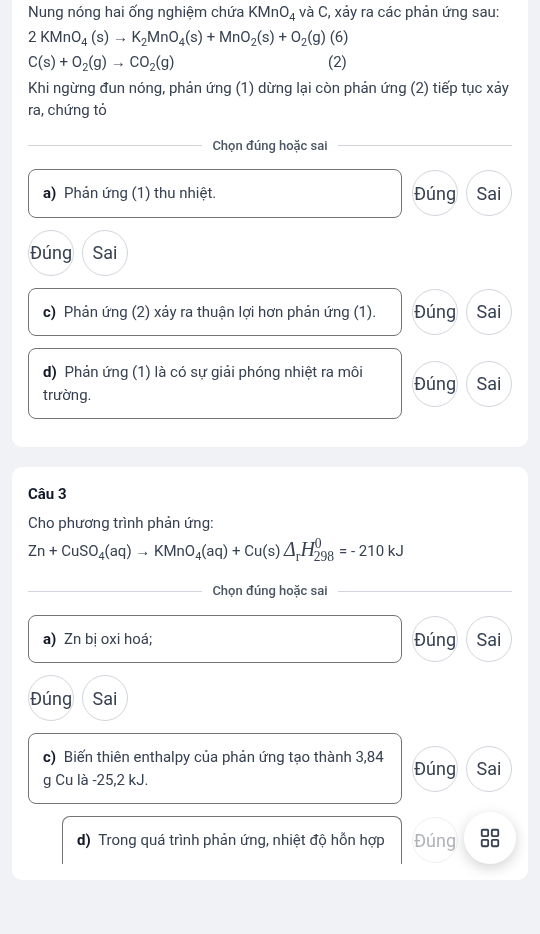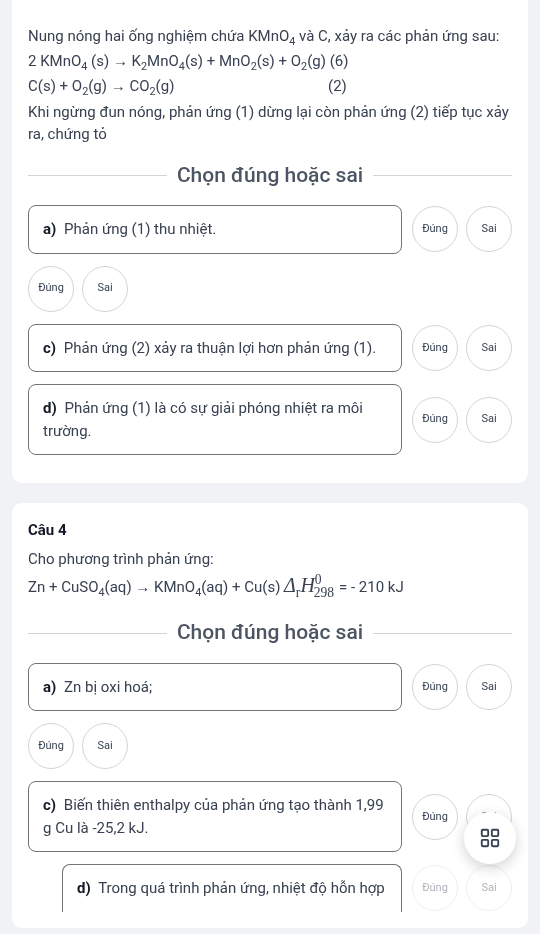--- a/index.html
+++ b/index.html
@@ -14,33 +14,33 @@
   .card {
     background: #fff;
     border-radius: 10px;
     margin: 0 12px 20px 12px;
     padding: 16px;
   }
   .card.first {
     border-top-left-radius: 0;
     border-top-right-radius: 0;
     margin-top: 0;
-    padding-top: 25px;
+    padding-top: 1px;
   }
   .qtitle { font-weight: 700; color: #111827; margin-bottom: 6px; }
   .qbody { color: #374151; margin-bottom: 6px; }
   .sub { font-size: 0.72em; vertical-align: sub; }
   .divider-wrap {
     display: flex;
     align-items: center;
     margin: 14px 0;
     gap: 10px;
   }
   .divider-line { flex: 1; height: 1px; background: #d1d5db; }
-  .divider-text { color: #4b5563; font-size: 21px; font-weight: 500; }
+  .divider-text { color: #4b5563; font-size: 13px; font-weight: 500; }
   .option-row {
     display: flex;
     align-items: stretch;
     gap: 10px;
     margin-bottom: 12px;
   }
   .option-box {
     flex: 1;
     border: 1px solid #737373;
     border-radius: 8px;
@@ -53,21 +53,21 @@
   .btn-col { display: flex; gap: 8px; align-items: center; }
   .circle-btn {
     width: 46px;
     height: 46px;
     border-radius: 50%;
     border: 1px solid #d1d5db;
     background: #fff;
     display: flex;
     align-items: center;
     justify-content: center;
-    font-size: 11px;
+    font-size: 18px;
     color: #374151;
     cursor: pointer;
   }
   .enthalpy {
     font-family: "Cambria Math", "Times New Roman", serif;
     font-style: italic;
     font-size: 20px;
   }
   .enthalpy .nr { font-style: normal; }
   .enthalpy .s-sub { font-size: 0.68em; vertical-align: sub; font-style: normal;}
@@ -139,21 +139,21 @@
       <span><span class="option-label">d)</span><span> Phản ứng (1) là có sự giải phóng nhiệt ra môi trường.</span></span>
     </div>
     <div class="btn-col">
       <div class="circle-btn">Đúng</div>
       <div class="circle-btn">Sai</div>
     </div>
   </div>
 </div>
 
 <div class="card">
-  <div class="qtitle">Câu 4</div>
+  <div class="qtitle">Câu 3</div>
   <div class="qbody">
     <span>Cho phương trình phản ứng:</span><br>
     <span>Zn + CuSO</span><span class="sub">4</span><span>(aq) → KMnO</span><span class="sub">4</span><span>(aq) + Cu(s)  </span>
     <span class="enthalpy">
       <span>Δ</span><span class="s-sub">r</span><span>H</span><span class="s-sup nr">0</span><span class="s-sub nr" style="margin-left:-8px;">298</span>
     </span>
     <span> = - 210 kJ</span>
   </div>
 
   <div class="divider-wrap">
@@ -174,21 +174,21 @@
 
   <div class="option-row">
     <div class="btn-col">
       <div class="circle-btn">Đúng</div>
       <div class="circle-btn">Sai</div>
     </div>
   </div>
 
   <div class="option-row">
     <div class="option-box">
-      <span><span class="option-label">c)</span><span> Biến thiên enthalpy của phản ứng tạo thành 1,99 g Cu là -25,2 kJ.</span></span>
+      <span><span class="option-label">c)</span><span> Biến thiên enthalpy của phản ứng tạo thành 3,84 g Cu là -25,2 kJ.</span></span>
     </div>
     <div class="btn-col">
       <div class="circle-btn">Đúng</div>
       <div class="circle-btn">Sai</div>
     </div>
   </div>
 
   <div class="option-row" style="margin-bottom:0;">
     <div class="option-box" style="border-bottom:none; border-bottom-left-radius:0; border-bottom-right-radius:0;margin-left:34px;">
       <span><span class="option-label">d)</span><span> Trong quá trình phản ứng, nhiệt độ hỗn hợp</span></span>

